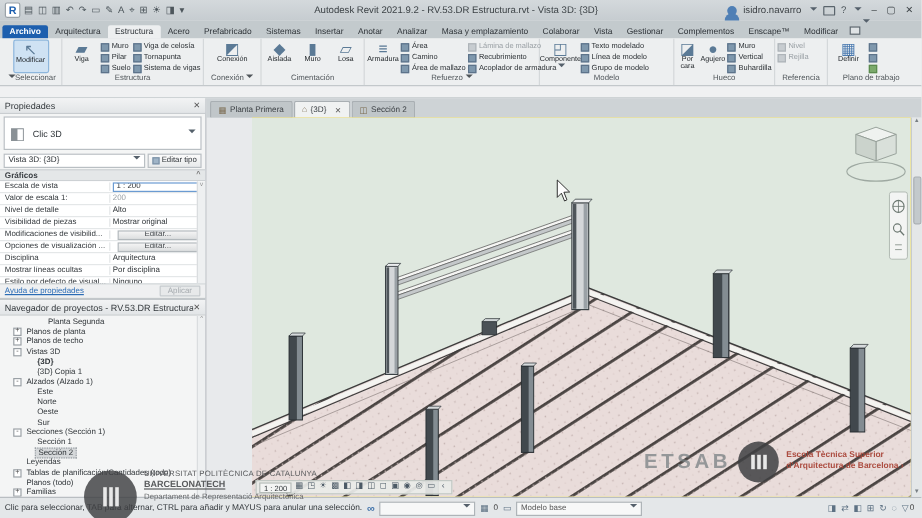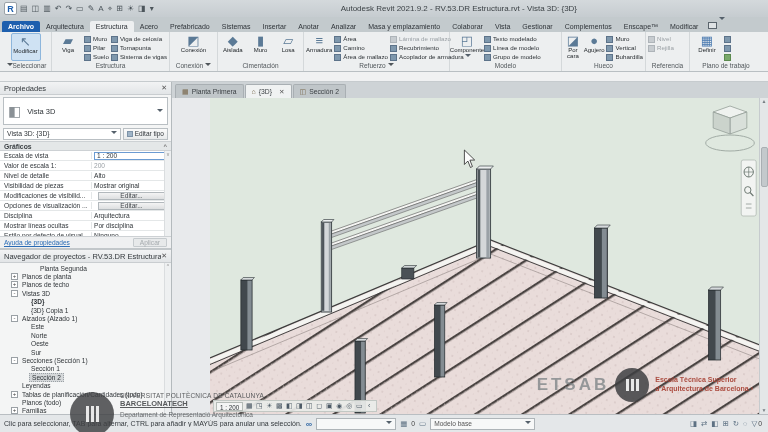--- a/index.html
+++ b/index.html
@@ -154,20 +154,34 @@
           <span class="qicon">✎</span>
           <span class="qicon">A</span>
           <span class="qicon">⌖</span>
           <span class="qicon">⊞</span>
           <span class="qicon">☀</span>
           <span class="qicon">◨</span>
           <span class="qicon">▾</span>
         </span>
     </div>
     <div class="tb-title">Autodesk Revit 2021.9.2 - RV.53.DR Estructura.rvt - Vista 3D: {3D}</div>
+    <div class="tb-right">
+      <span class="person"></span>
+      <span>isidro.navarro</span>
+      <span class="dd"></span>
+      <span class="cartbox"></span>
+      <span class="helpcirc">?</span>
+      <span class="dd"></span>
+      <span style="display:flex;gap:2px;">
+
+      <span class="winbtn">–</span>
+          <span class="winbtn">▢</span>
+          <span class="winbtn">✕</span>
+        </span>
+    </div>
   </div>
 
   <div class="tabstrip">
     <span style="display:flex;align-items:flex-end;">
 
     <span class="rtab file">Archivo</span>
         <span class="rtab">Arquitectura</span>
         <span class="rtab active">Estructura</span>
         <span class="rtab">Acero</span>
         <span class="rtab">Prefabricado</span>
@@ -404,21 +418,21 @@
 
     <div class="leftcol">
 
       <div class="props">
         <div class="pal-header">
           <span>Propiedades</span>
           <span class="x">✕</span>
         </div>
         <div class="typesel">
           <span class="ticon">◧</span>
-          <span class="tlabel">Vista 3D</span>
+          <span class="tlabel">Clic 3D</span>
           <span class="dd"></span>
         </div>
         <div class="instrow">
           <div class="combo">
             <span>Vista 3D: {3D}</span>
             <span class="dd"></span>
           </div>
           <div class="etbtn">
             <span class="sq"></span>
             <span>Editar tipo</span>

